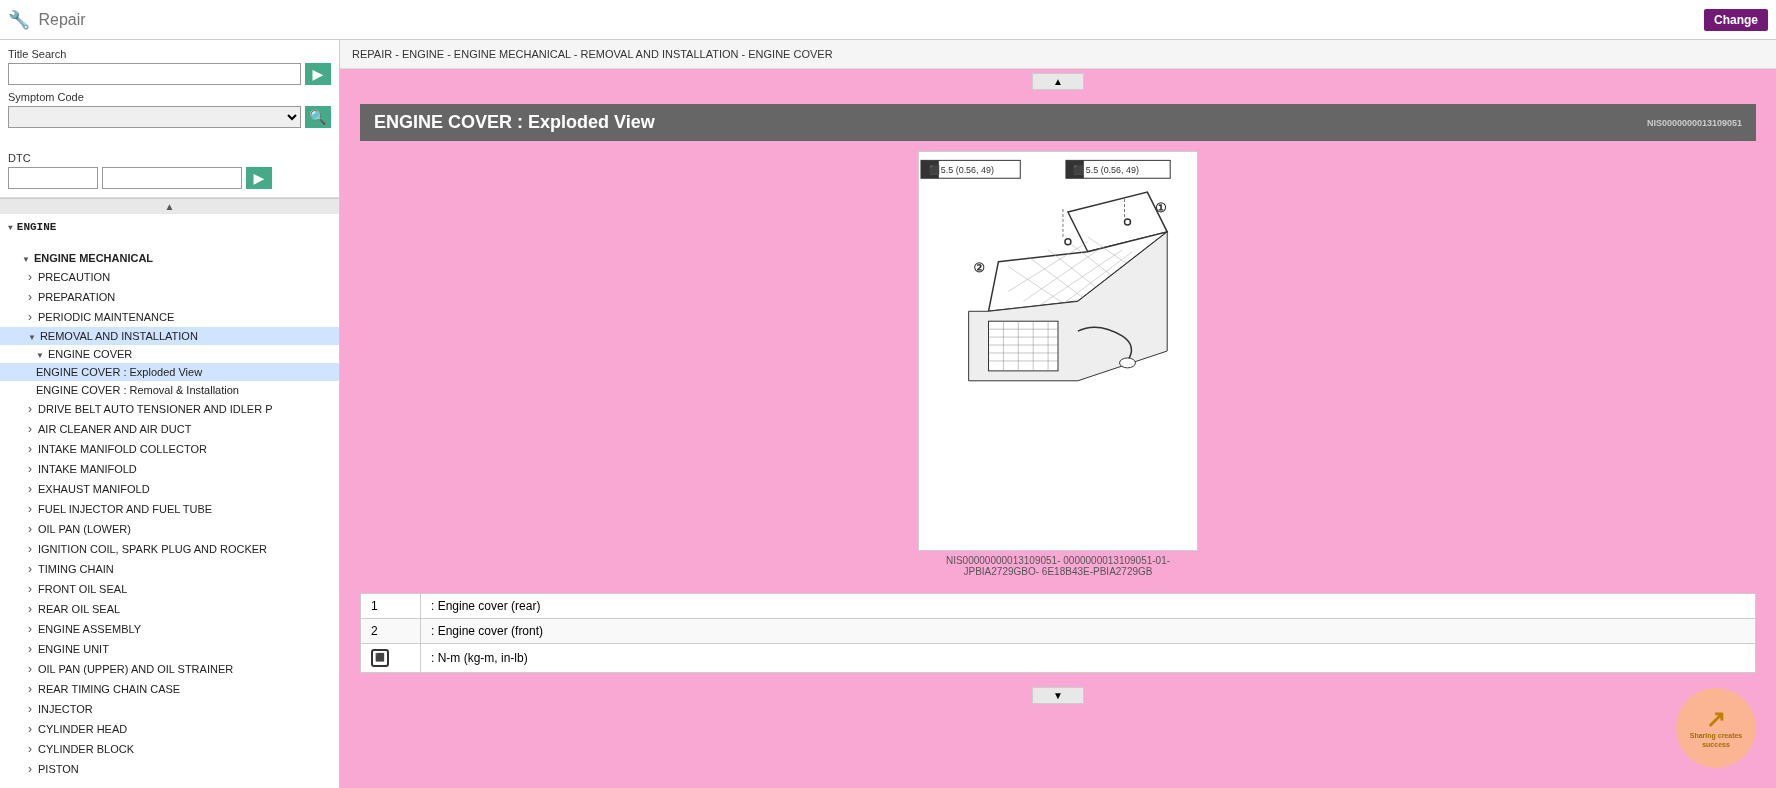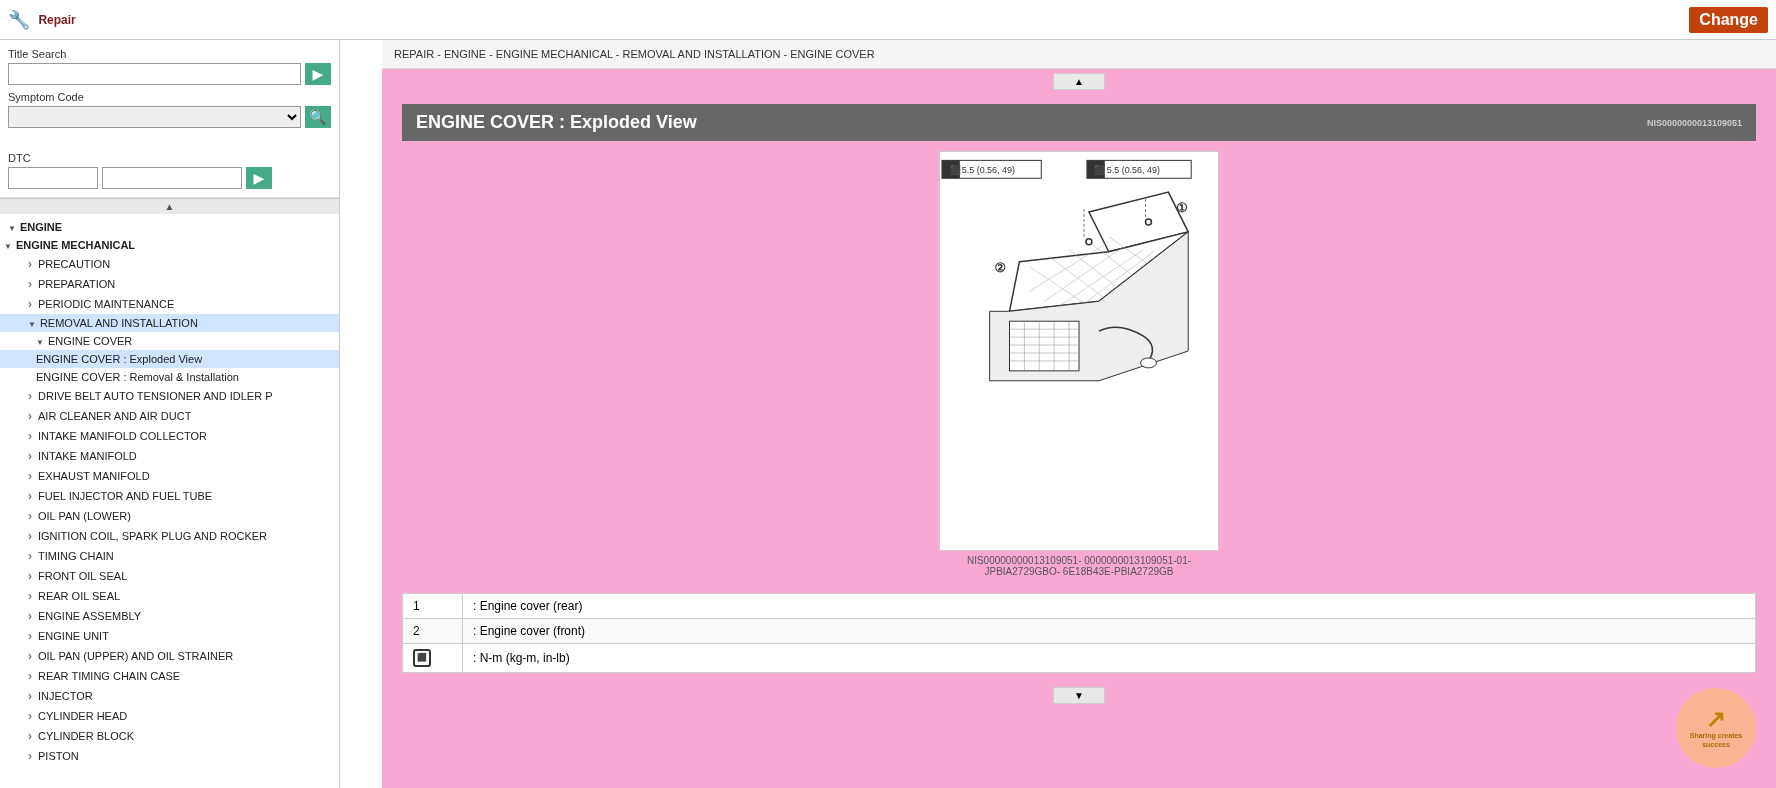--- a/index.html
+++ b/index.html
@@ -9,38 +9,37 @@
     .header {
       background: #fff;
       border-bottom: 1px solid #ccc;
       padding: 4px 8px;
       display: flex;
       align-items: center;
       gap: 8px;
       height: 40px;
     }
     .header-icon { font-size: 18px; color: #555; }
-    .header-title { font-size: 12px; font-weight: bold; color: #7f1d1d; }
+    .header-title { font-size: 16px; font-weight: normal; color: #737373; }
     .change-btn {
       margin-left: auto;
-      background: #c2410c;
+      background: #701a75;
       color: #fff;
       border: none;
       padding: 4px 10px;
-      font-size: 16px;
+      font-size: 12px;
       font-weight: bold;
       cursor: pointer;
       border-radius: 2px;
     }
 
     .main-layout {
       display: flex;
       flex: 1;
       overflow: hidden;
-      gap: 42px;
     }
 
     
     .sidebar {
       width: 340px;
       min-width: 340px;
       border-right: 1px solid #ccc;
       display: flex;
       flex-direction: column;
       background: #fff;
@@ -138,22 +137,22 @@
       font-size: 11px;
       color: #222;
       display: flex;
       align-items: center;
       gap: 4px;
       white-space: nowrap;
       overflow: hidden;
       text-overflow: ellipsis;
     }
 
-    .tree-item.level0 { font-weight: bold; padding-left: 8px; }
-    .tree-item.level1 { padding-left: 4px; font-weight: bold; }
+    .tree-item.level0 { font-weight: bold; padding-left: 8px; font-family: Liberation Mono, monospace; }
+    .tree-item.level1 { padding-left: 22px; font-weight: bold; margin-top: 13px; }
     .tree-item.level2 { padding-left: 28px; }
     .tree-item.level2-sub { padding-left: 36px; }
     .tree-item.level3 { padding-left: 36px; }
     .tree-item.active { background: #d0e4ff; text-align: center; }
 
     .arrow-down::before { content: '▼'; font-size: 8px; color: #555; }
     .arrow-right-sm::before { content: '›'; font-size: 12px; color: #555; margin-right: 2px; }
 
     
     .main-content {

